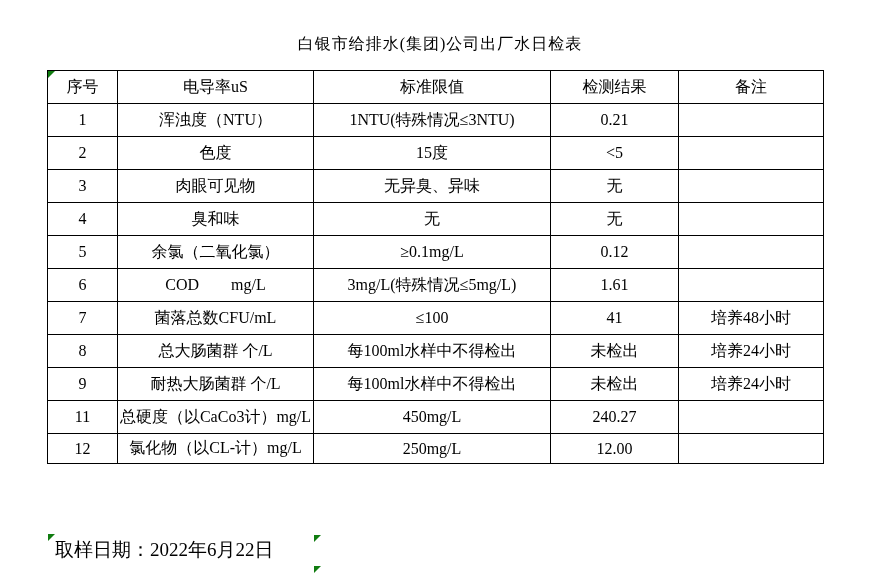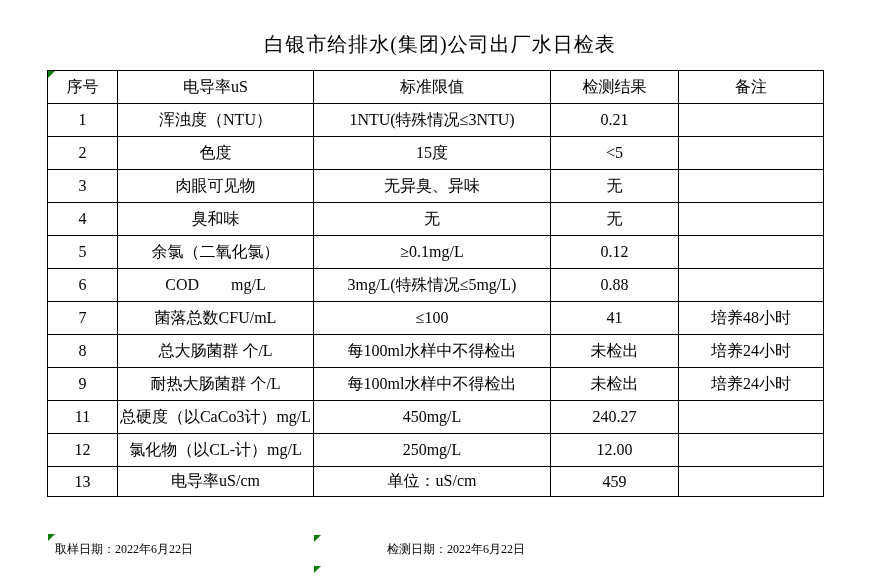--- a/index.html
+++ b/index.html
@@ -15,21 +15,21 @@
     color: #000000;
     font-family: "Liberation Serif", "DejaVu Serif", serif;
     overflow: hidden;
   }
   .title {
     position: absolute;
     top: 29px;
     left: 0;
     width: 880px;
     text-align: center;
-    font-size: 20px;
+    font-size: 16px;
     line-height: 30px;
     letter-spacing: 1px;
     white-space: pre;
   }
   table.grid {
     position: absolute;
     left: 47px;
     top: 70px;
     border-collapse: collapse;
     table-layout: fixed;
@@ -45,21 +45,21 @@
     white-space: pre;
     overflow: hidden;
     height: 32px;
   }
   table.grid tr:last-child td {
     height: 29px;
   }
   .footer-item {
     position: absolute;
     top: 540px;
-    font-size: 12px;
+    font-size: 19px;
     line-height: 19px;
     white-space: pre;
   }
   .footer-sampling { left: 55px; }
   .footer-testing  { left: 387px; }
   .footer-reporter { left: 643px; }
   .tri {
     position: absolute;
     width: 0;
     height: 0;
@@ -128,21 +128,21 @@
           <td>5</td>
           <td>余氯（二氧化氯）</td>
           <td>≥0.1mg/L</td>
           <td>0.12</td>
           <td></td>
         </tr>
         <tr>
           <td>6</td>
           <td>COD        mg/L</td>
           <td>3mg/L(特殊情况≤5mg/L)</td>
-          <td>0.88</td>
+          <td>1.61</td>
           <td></td>
         </tr>
         <tr>
           <td>7</td>
           <td>菌落总数CFU/mL</td>
           <td>≤100</td>
           <td>41</td>
           <td>培养48小时</td>
         </tr>
         <tr>
@@ -166,33 +166,25 @@
           <td>240.27</td>
           <td></td>
         </tr>
         <tr>
           <td>12</td>
           <td>氯化物（以CL-计）mg/L</td>
           <td>250mg/L</td>
           <td>12.00</td>
           <td></td>
         </tr>
-        <tr>
-          <td>13</td>
-          <td>电导率uS/cm</td>
-          <td>单位：uS/cm</td>
-          <td>459</td>
-          <td></td>
-        </tr>
       </tbody>
   </table>
 
   <div class="tri tri-1"></div>
   <div class="tri tri-2"></div>
   <div class="tri tri-3"></div>
   <div class="tri tri-4"></div>
 
   <div class="footer-item footer-sampling">取样日期：2022年6月22日</div>
 
-  <div class="footer-item footer-testing">检测日期：2022年6月22日</div>
 
 
 </div>
 
 </body></html>

